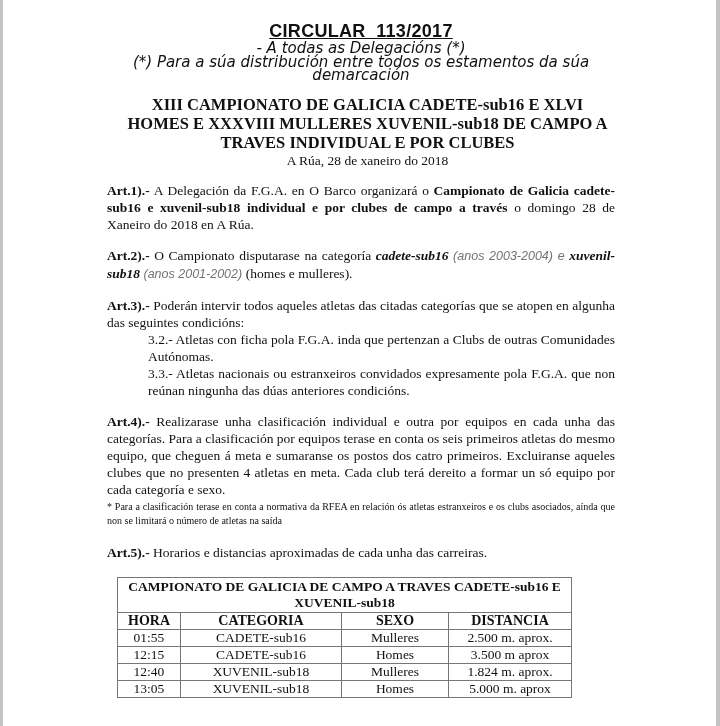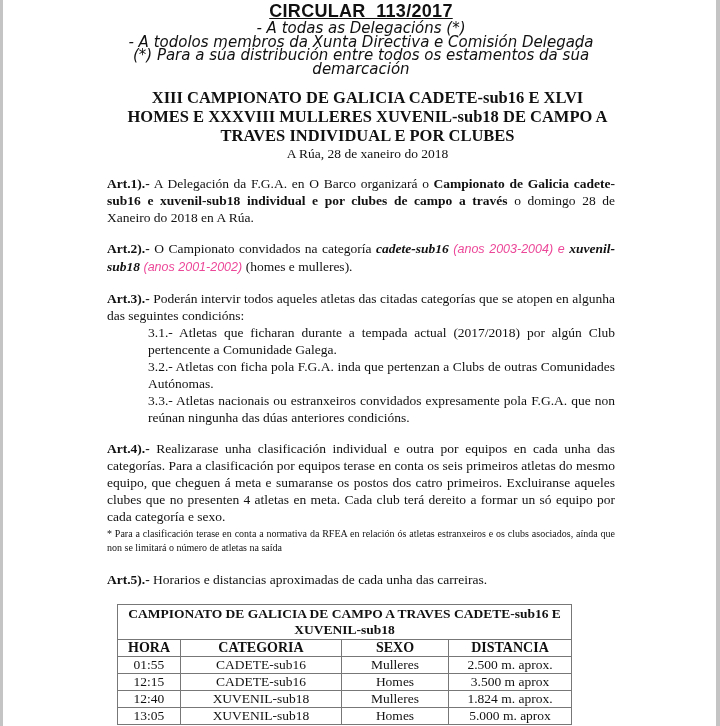--- a/index.html
+++ b/index.html
@@ -4,69 +4,67 @@
 <style>
   html, body { margin: 0; padding: 0; }
   body {
     width: 720px; height: 726px; overflow: hidden;
     background: #ffffff; position: relative;
     font-family: "Liberation Serif", "DejaVu Serif", serif;
     color: #111;
   }
   .edge-left { position: absolute; left: 0; top: 0; width: 3px; height: 726px; background: #c4c4c4; }
   .edge-right { position: absolute; right: 0; top: 0; width: 4px; height: 726px; background: #c4c4c4; }
-  .page { position: absolute; left: 107px; top: 0; width: 508px; }
+  .page { position: absolute; left: 107px; top: 20px; width: 508px; }
   .circ-head { text-align: center; font-family: "Liberation Sans", "DejaVu Sans", sans-serif; }
   .circ-title { font-size: 18px; font-weight: bold; text-decoration: underline; letter-spacing: 0.3px; line-height: 22px; }
   .circ-line { font-size: 15px; font-style: italic; line-height: 13.5px; font-family: "DejaVu Sans", sans-serif; }
   .title-block { text-align: center; margin-top: 12px; margin-left: 13px; }
   .event-title { font-size: 16.5px; font-weight: bold; line-height: 19px; }
   .place-date { font-size: 13.5px; line-height: 17px; }
   .art { font-size: 13.5px; line-height: 17px; text-align: justify; margin-top: 14px; }
   .art b { font-weight: bold; }
   .art .bi { font-weight: bold; font-style: italic; }
-  .art .it { font-style: italic; font-family: "Liberation Sans", sans-serif; font-size: 12.5px; color: #ec4899; margin-top: 41px; }
+  .art .it { font-style: italic; font-family: "Liberation Sans", sans-serif; font-size: 12.5px; color: #737373; margin-top: 41px; }
   .sub { padding-left: 41px; }
   .note { font-size: 10px; line-height: 14px; text-align: justify; margin-top: 2px; }
   table.sched { border-collapse: collapse; margin-left: 10px; margin-top: 16px; width: 455px; font-size: 13.5px; }
   table.sched td, table.sched th { border: 1.5px solid #777; padding: 0 5px; line-height: 16px; text-align: center; }
   table.sched th.caption-cell { text-align: center; font-weight: bold; font-size: 13.5px; line-height: 16px; padding: 1px 4px; }
   table.sched th.col { font-weight: bold; font-size: 14px; }
 </style>
 </head>
 <body>
 
 <div class="edge-left"></div>
 <div class="edge-right"></div>
 
 <div class="page">
 
   <div class="circ-head">
     <div class="circ-title" style="white-space:pre;">CIRCULAR  113/2017</div>
     <div class="circ-line">- A todas as Delegacións (*)</div>
-    <div class="circ-line">- A todolos membros da Xunta Directiva e Comisión Delegada</div>
     <div class="circ-line">(*) Para a súa distribución entre todos os estamentos da súa demarcación</div>
   </div>
 
   <div class="title-block">
     <div class="event-title">XIII CAMPIONATO DE GALICIA CADETE-sub16 E XLVI HOMES E XXXVIII MULLERES XUVENIL-sub18 DE CAMPO A TRAVES INDIVIDUAL E POR CLUBES</div>
     <div class="place-date">A Rúa, 28 de xaneiro do 2018</div>
   </div>
 
   <p class="art" style="margin-top:13px;">
     <b>Art.1).-</b><span> A Delegación da F.G.A. en O Barco organizará o </span><b>Campionato de Galicia cadete-sub16 e xuvenil-sub18 individual e por clubes de campo a través</b><span> o domingo 28 de Xaneiro do 2018 en A Rúa.</span>
   </p>
 
   <p class="art">
-    <b>Art.2).-</b><span> O Campionato convidados na categoría </span><span class="bi">cadete-sub16</span><span class="it"> (anos 2003-2004) </span><span class="it">e </span><span class="bi">xuvenil-sub18</span><span class="it"> (anos 2001-2002) </span><span> (homes e mulleres).</span>
+    <b>Art.2).-</b><span> O Campionato disputarase na categoría </span><span class="bi">cadete-sub16</span><span class="it"> (anos 2003-2004) </span><span class="it">e </span><span class="bi">xuvenil-sub18</span><span class="it"> (anos 2001-2002) </span><span> (homes e mulleres).</span>
   </p>
 
   <div class="art">
     <b>Art.3).-</b><span> Poderán intervir todos aqueles atletas das citadas categorías que se atopen en algunha das seguintes condicións:</span>
-    <div class="sub">3.1.- Atletas que ficharan durante a tempada actual (2017/2018) por algún Club pertencente a Comunidade Galega.</div>
     <div class="sub">3.2.- Atletas con ficha pola F.G.A. inda que pertenzan a Clubs de outras Comunidades Autónomas.</div>
     <div class="sub">3.3.- Atletas nacionais ou estranxeiros convidados expresamente pola F.G.A. que non reúnan ningunha das dúas anteriores condicións.</div>
   </div>
 
   <div class="art">
     <b>Art.4).-</b><span> Realizarase unha clasificación individual e outra por equipos en cada unha das categorías.  Para a clasificación por equipos terase en conta os seis primeiros atletas do mesmo equipo, que cheguen á meta e sumaranse os postos dos catro primeiros. Excluiranse aqueles clubes que no presenten 4 atletas en meta. Cada club terá dereito a formar un só equipo por cada categoría e sexo.</span>
     <div class="note">* Para a clasificación terase en conta a normativa da RFEA en relación ós atletas estranxeiros e os clubs asociados, aínda que non se limitará o número de atletas na saída</div>
   </div>
 
   <p class="art" style="margin-top:16px;">

